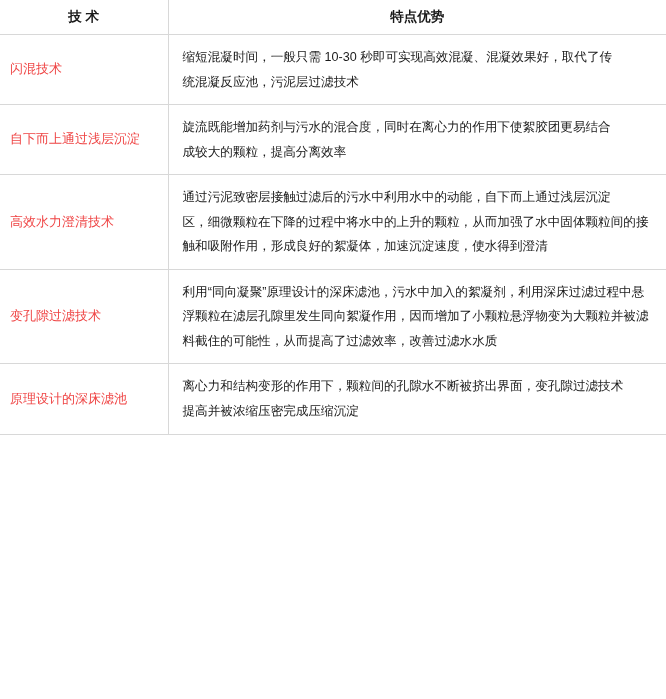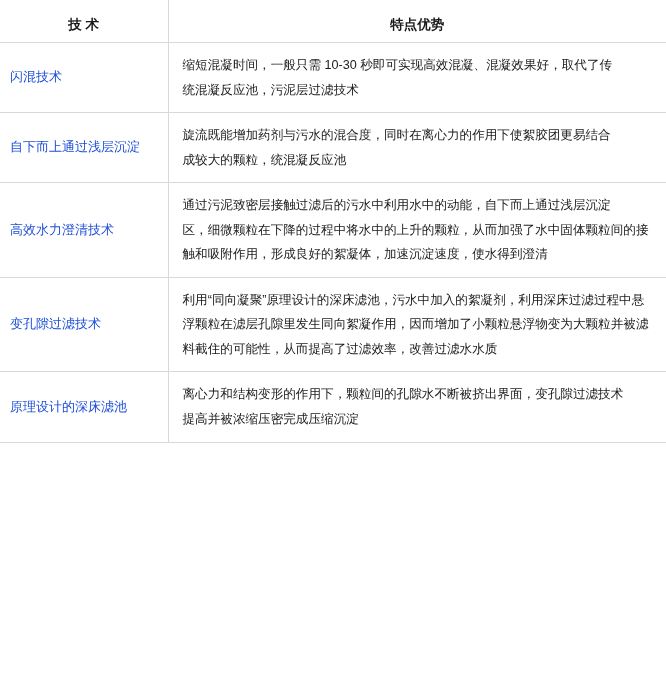--- a/index.html
+++ b/index.html
@@ -25,27 +25,27 @@
   .tech-table th, .tech-table td {
     border: 1px solid #d8d8d8;
     vertical-align: middle;
     padding: 10px 12px;
   }
   .tech-table th {
     font-size: 13.5px;
     font-weight: bold;
     text-align: center;
     color: #1a1a1a;
-    padding-top: 16px;
+    padding-top: 8px;
     padding-bottom: 8px;
     background: #ffffff;
   }
   .tech-table td.tech-cell {
     font-size: 13px;
-    color: #1d4ed8;
+    color: #ef4444;
     text-align: left;
     line-height: 1.9;
     padding-left: 10px;
     padding-right: 6px;
   }
   .tech-table td.feat-cell {
     font-size: 12.6px;
     color: #1a1a1a;
     text-align: left;
     line-height: 1.95;
@@ -88,21 +88,21 @@
       <td class="tech-cell">闪混技术</td>
       <td class="feat-cell">
         <p>缩短混凝时间，一般只需 10-30 秒即可实现高效混凝、混凝效果好，取代了传</p>
         <p>统混凝反应池，污泥层过滤技术</p>
       </td>
     </tr>
     <tr>
       <td class="tech-cell">自下而上通过浅层沉淀</td>
       <td class="feat-cell">
         <p>旋流既能增加药剂与污水的混合度，同时在离心力的作用下使絮胶团更易结合</p>
-        <p>成较大的颗粒，统混凝反应池</p>
+        <p>成较大的颗粒，提高分离效率</p>
       </td>
     </tr>
     <tr>
       <td class="tech-cell">高效水力澄清技术</td>
       <td class="feat-cell">
         <p>通过污泥致密层接触过滤后的污水中利用水中的动能，自下而上通过浅层沉淀</p>
         <p>区，细微颗粒在下降的过程中将水中的上升的颗粒，从而加强了水中固体颗粒间的接触和吸附作用，形成良好的絮凝体，加速沉淀速度，使水得到澄清</p>
       </td>
     </tr>
     <tr>

